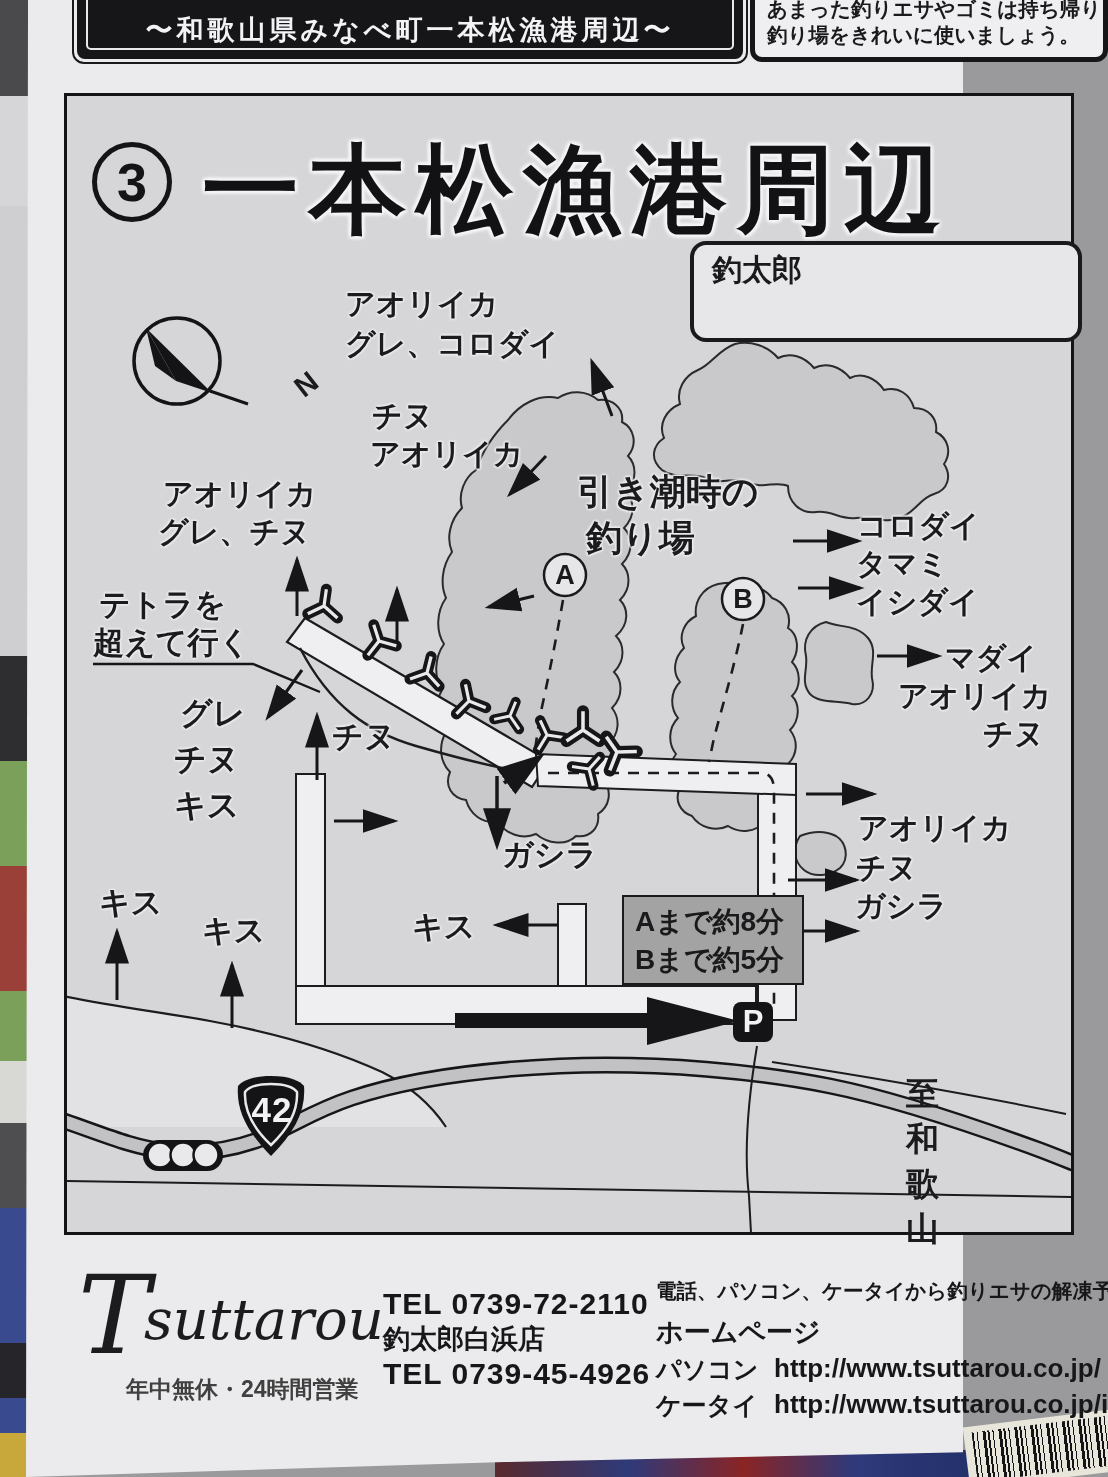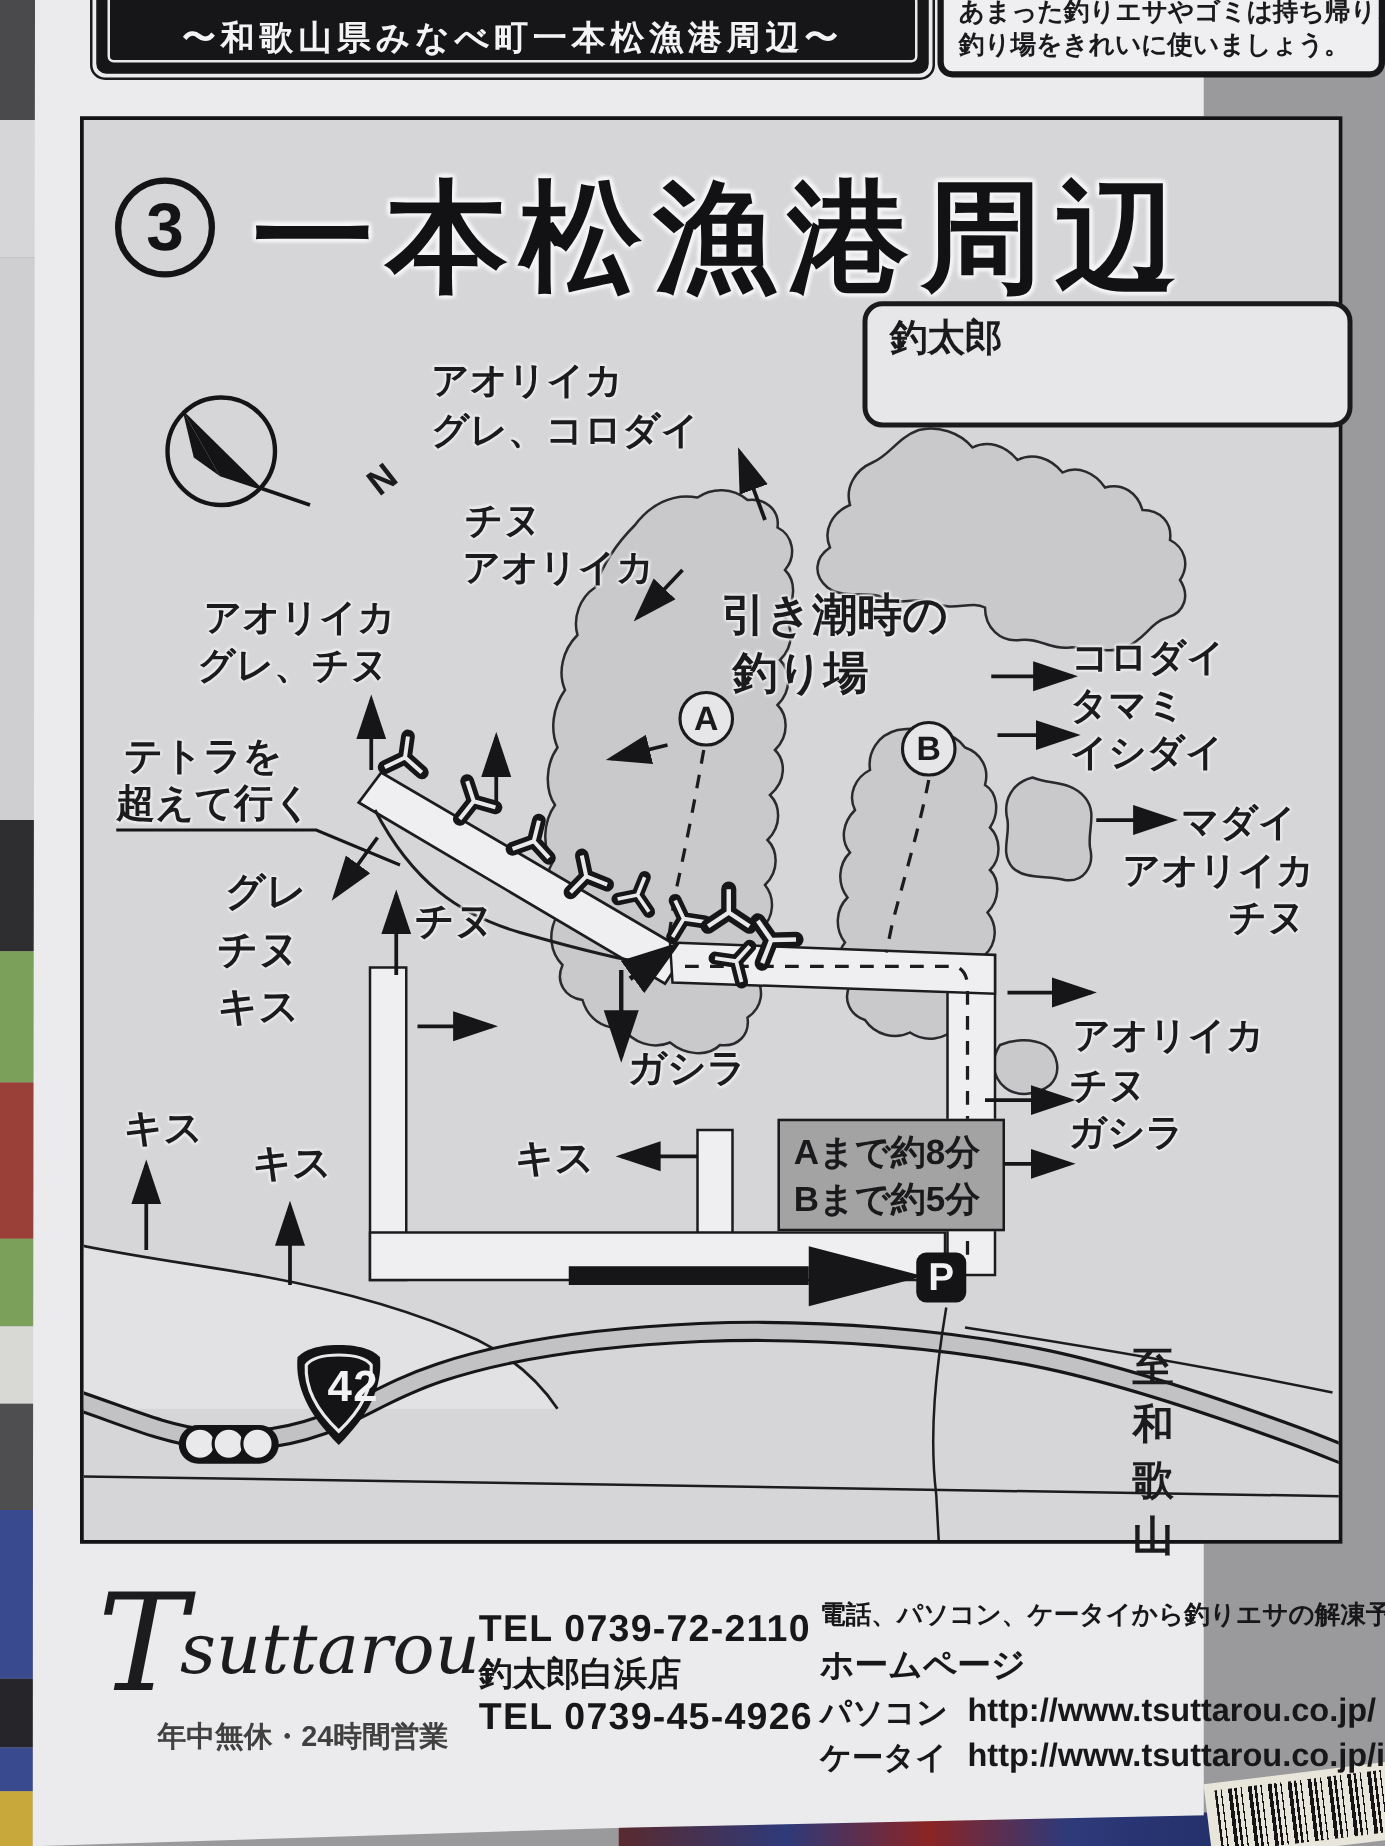--- a/index.html
+++ b/index.html
@@ -36,21 +36,21 @@
              color:#121214;z-index:6;}
   #dist-box{position:absolute;left:690px;top:241px;width:384px;height:93px;background:#e7e7e9;
             border:4px solid #1a1a1c;border-radius:16px;z-index:6;}
   #dist-box div{position:absolute;left:18px;font-weight:700;color:#1a1a1c;white-space:nowrap;}
   #time-box{position:absolute;left:578px;top:895px;width:178px;height:86px;background:#a3a3a3;
             border:2px solid #1a1a1c;z-index:5;margin-left:44px;}
   #time-box div{position:absolute;left:11px;font-size:28px;font-weight:700;color:#1a1a1c;white-space:nowrap;}
   .marker{position:absolute;width:36px;text-align:center;font-size:27px;font-weight:700;color:#1a1a1c;z-index:6;}
   #p-badge{position:absolute;left:733px;top:1002px;width:40px;height:40px;background:#141416;border-radius:8px;
            color:#f2f2f4;font-size:31px;font-weight:800;text-align:center;line-height:40px;z-index:6;}
-  #route-num{position:absolute;left:241px;top:1090px;width:62px;text-align:right;color:#f2f2f4;
+  #route-num{position:absolute;left:241px;top:1090px;width:62px;text-align:center;color:#f2f2f4;
              font-size:35px;font-weight:800;z-index:6;letter-spacing:1px;}
   #compass-n{position:absolute;left:296px;top:368px;font-size:29px;font-weight:700;color:#1b1b1d;
              transform:rotate(-38deg);z-index:6;}
   #to-wakayama{position:absolute;left:906px;top:1072px;font-size:33px;font-weight:700;color:#1b1b1d;z-index:6;}
   
   #logo{position:absolute;left:78px;top:1282px;font-family:"DejaVu Serif","Liberation Serif",serif;
         font-style:italic;font-size:56px;color:#1c1c1e;z-index:6;}
   #logo .bigT{font-size:108px;line-height:40px;position:relative;top:14px;margin-right:-6px;}
   #logo-sub{position:absolute;left:126px;top:1374px;font-size:23px;font-weight:800;color:#404040;z-index:6;}
   #mid-contact{position:absolute;left:383px;top:1286px;color:#17171a;z-index:6;line-height:1.22;}

